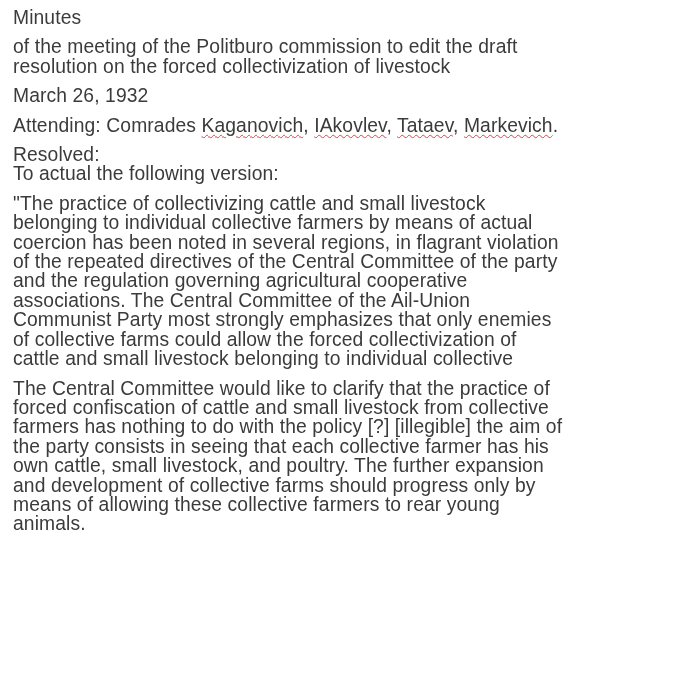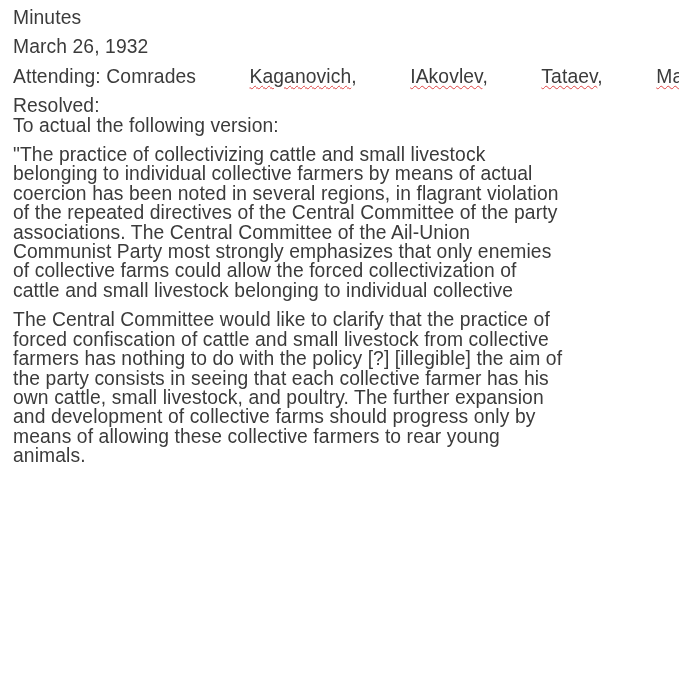--- a/index.html
+++ b/index.html
@@ -28,45 +28,49 @@
   }
   .line {
     white-space: pre;
   }
   .sp {
     text-decoration-line: underline;
     text-decoration-style: wavy;
     text-decoration-color: #df4444;
     text-decoration-thickness: 1px;
     text-underline-offset: 2px;
-    margin-left: 48px;
   }
 </style>
 </head>
 <body>
 
 <div class="doc" id="doc-body">
     <div class="para">
       <div class="line"><span class="">Minutes</span></div>
+    </div>
+    <div class="para">
+      <div class="line"><span class="">of the meeting of the Politburo commission to edit the draft</span></div>
+      <div class="line"><span class="">resolution on the forced collectivization of livestock</span></div>
     </div>
     <div class="para">
       <div class="line"><span class="">March 26, 1932</span></div>
     </div>
     <div class="para">
       <div class="line"><span class="">Attending: Comrades </span><span class="sp">Kaganovich</span><span class="">, </span><span class="sp">IAkovlev</span><span class="">, </span><span class="sp">Tataev</span><span class="">, </span><span class="sp">Markevich</span><span class="">.</span></div>
     </div>
     <div class="para">
       <div class="line"><span class="">Resolved:</span></div>
       <div class="line"><span class="">To actual the following version:</span></div>
     </div>
     <div class="para">
       <div class="line"><span class="">"The practice of collectivizing cattle and small livestock</span></div>
       <div class="line"><span class="">belonging to individual collective farmers by means of actual</span></div>
       <div class="line"><span class="">coercion has been noted in several regions, in flagrant violation</span></div>
       <div class="line"><span class="">of the repeated directives of the Central Committee of the party</span></div>
+      <div class="line"><span class="">and the regulation governing agricultural cooperative</span></div>
       <div class="line"><span class="">associations. The Central Committee of the Ail-Union</span></div>
       <div class="line"><span class="">Communist Party most strongly emphasizes that only enemies</span></div>
       <div class="line"><span class="">of collective farms could allow the forced collectivization of</span></div>
       <div class="line"><span class="">cattle and small livestock belonging to individual collective</span></div>
     </div>
     <div class="para">
       <div class="line"><span class="">The Central Committee would like to clarify that the practice of</span></div>
       <div class="line"><span class="">forced confiscation of cattle and small livestock from collective</span></div>
       <div class="line"><span class="">farmers has nothing to do with the policy [?] [illegible] the aim of</span></div>
       <div class="line"><span class="">the party consists in seeing that each collective farmer has his</span></div>

